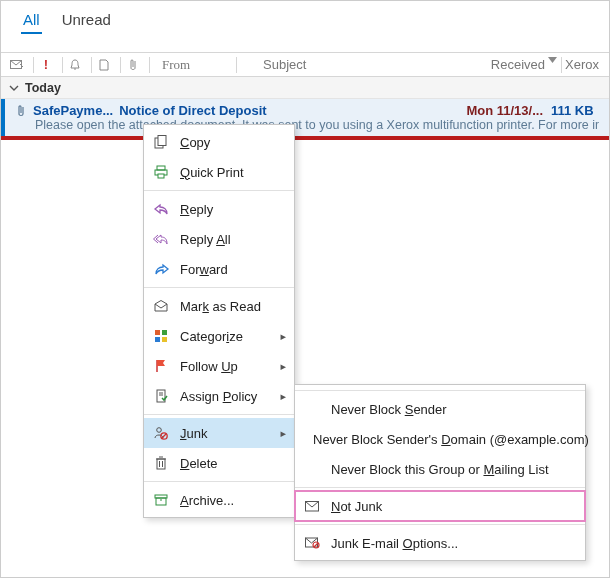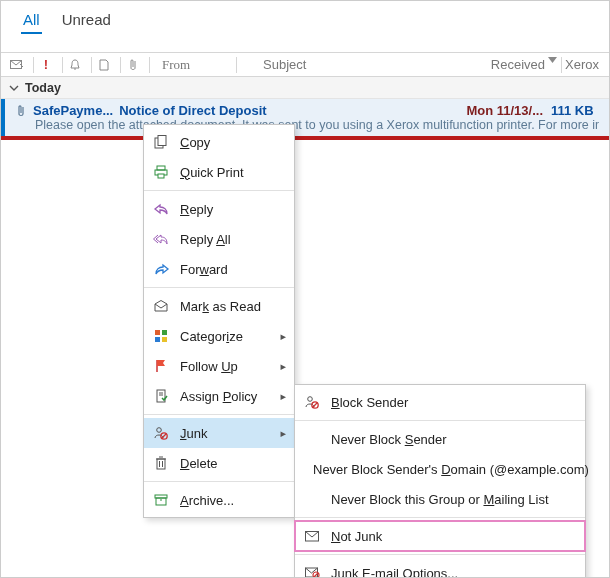--- a/index.html
+++ b/index.html
@@ -306,31 +306,20 @@
           <rect x="1" y="1" width="12" height="3" fill="none" stroke="#2f8f3f"></rect>
           <rect x="2" y="4" width="10" height="7" fill="none" stroke="#2f8f3f"></rect>
           <line x1="6" y1="6" x2="8" y2="6" stroke="#2f8f3f"></line>
         </svg>
       </span>
     <span><span class="u">A</span>rchive...</span>
   </div>
 </div>
 
 <div class="menu sub">
-  <div class="item">
-    <span class="mi-icon">
-        <svg width="14" height="14">
-          <circle cx="5" cy="4" r="2.3" fill="none" stroke="#555"></circle>
-          <path d="M1 12 C1 8 9 8 9 12" fill="none" stroke="#555"></path>
-          <circle cx="10" cy="10" r="3.2" fill="none" stroke="#c33" stroke-width="1.3"></circle>
-          <line x1="7.8" y1="12.2" x2="12.2" y2="7.8" stroke="#c33" stroke-width="1.3"></line>
-        </svg>
-      </span>
-    <span><span class="u">B</span>lock Sender</span>
-  </div>
   <div class="sep"></div>
   <div class="item">
     <span class="mi-icon"></span>
     <span>Never Block <span class="u">S</span>ender</span>
   </div>
   <div class="item">
     <span class="mi-icon"></span>
     <span>Never Block Sender's <span class="u">D</span>omain (@example.com)</span>
   </div>
   <div class="item">

